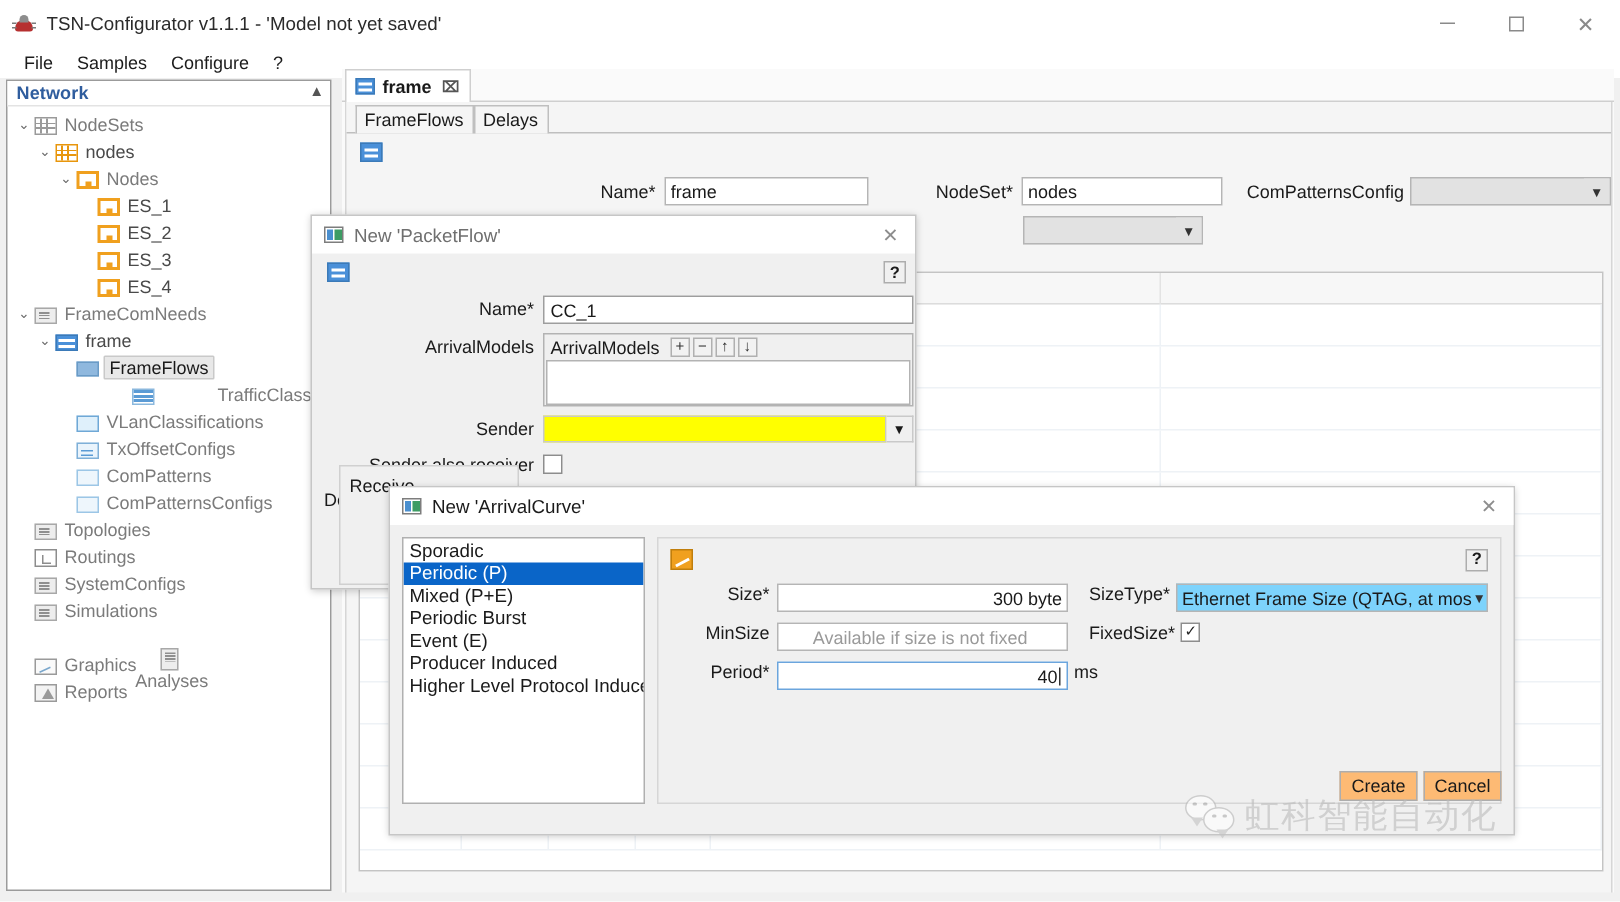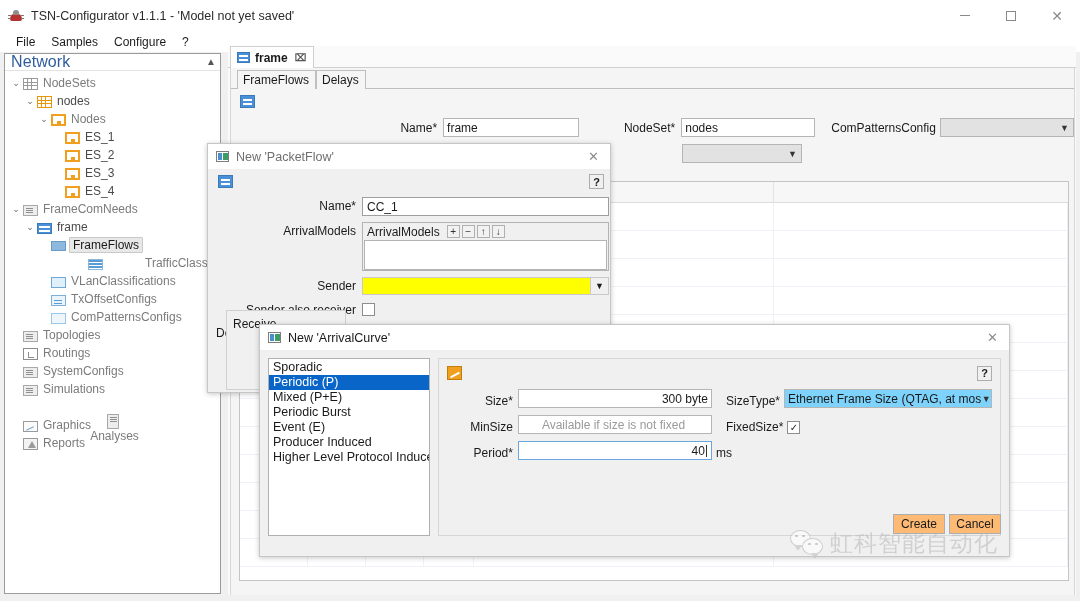--- a/index.html
+++ b/index.html
@@ -66,21 +66,21 @@
   .netpanel {
     position: absolute; left: 4px; top: 53px; width: 217px; height: 541px;
     background: #ffffff;
     border: 1px solid #9b9b9b;
   }
   .netpanel-header {
     height: 17px; background: #ffffff;
     display: flex; align-items: center; padding: 0 4px 0 6px;
     border-bottom: 1px solid #e3e3e3;
   }
-  .netpanel-title { font-size: 16px; color: #2f5d9e; font-weight: normal; letter-spacing: .1px; }
+  .netpanel-title { font-size: 12px; color: #2f5d9e; font-weight: bold; letter-spacing: .1px; }
   .netpanel-collapse { margin-left: auto; color: #555; font-size: 10px; line-height: 1; }
   .tree { padding: 3px 0 0 0; overflow: hidden; height: 520px; }
   .tnode {
     display: flex; align-items: center; height: 18px; white-space: nowrap;
     font-size: 12px; color: #7b7b7b;
   }
   .tnode.sel .tlabel {
     background: #e8e8e8; border: 1px solid #c9c9c9; color: #1a1a1a;
     padding: 0 3px; margin-left: -1px; border-radius: 1px;
   }
@@ -258,21 +258,21 @@
   .ac-list {
     width: 175px; height: 178px; background:#ffffff; border:1px solid #b0b0b0;
     padding-top: 1px; overflow: hidden;
   }
   .ac-li { font-size:12.5px; height:15px; line-height:15px; padding-left:4px; white-space:nowrap; }
   .ac-li.sel { background:#0a65c8; color:#ffffff; }
   .ac-right { flex:1; margin-left: 8px; border:1px solid #d6d6d6; background:#f0f0f0; position:relative; padding: 5px 8px 0 8px; }
   .ac-toolrow { display:flex; align-items:center; height: 18px; }
   .ic-curve { width:15px; height:14px; background:#f0a01e; border:1px solid #c07e0c; position:relative; }
   .ic-curve:after{content:''; position:absolute; left:2px; top:7px; width:10px; height:2px; background:#fff; transform:rotate(-28deg);}
-  .ac-fieldrow { display:flex; align-items:flex-end; margin-top: 7px; }
+  .ac-fieldrow { display:flex; align-items:flex-start; margin-top: 7px; }
   .ac-lab { width: 66px; text-align:right; font-size:12px; margin-right: 5px; }
   .ac-input {
     width: 194px; height: 19px; border:1px solid #b5b5b5; background:#ffffff;
     font-size:12px; display:flex; align-items:center; justify-content:flex-end; padding-right:3px;
   }
   .ac-input.focus { border:1px solid #6ba5dd; }
   .ac-input .ph { color:#9a9a9a; }
   .ac-input .caret { display:inline-block; width:1px; height:12px; background:#333; margin:0 1px; vertical-align:middle; }
   .ac-unit { font-size:12px; margin-left:4px; }
   .ac-lab2 { font-size:12px; margin-left: 14px; margin-right:4px; }
@@ -414,20 +414,25 @@
         </div>
         <div class="tnode" style="padding-left: 32px;">
           <span class="twist"></span>
           <span class="ticon ic-vlan"></span>
           <span class="tlabel">VLanClassifications</span>
         </div>
         <div class="tnode" style="padding-left: 32px;">
           <span class="twist"></span>
           <span class="ticon ic-tx"></span>
           <span class="tlabel">TxOffsetConfigs</span>
+        </div>
+        <div class="tnode" style="padding-left: 32px;">
+          <span class="twist"></span>
+          <span class="ticon ic-wave"></span>
+          <span class="tlabel">ComPatterns</span>
         </div>
         <div class="tnode" style="padding-left: 32px;">
           <span class="twist"></span>
           <span class="ticon ic-wave"></span>
           <span class="tlabel">ComPatternsConfigs</span>
         </div>
         <div class="tnode" style="padding-left: 4px;">
           <span class="twist"></span>
           <span class="ticon ic-gray"></span>
           <span class="tlabel">Topologies</span>

